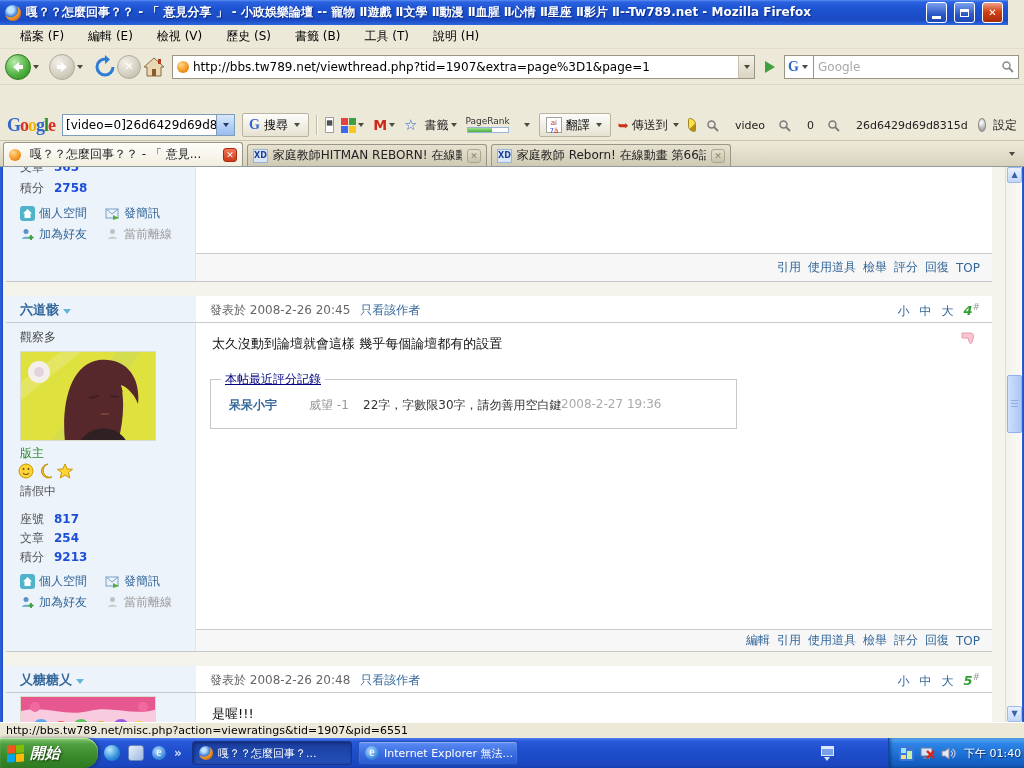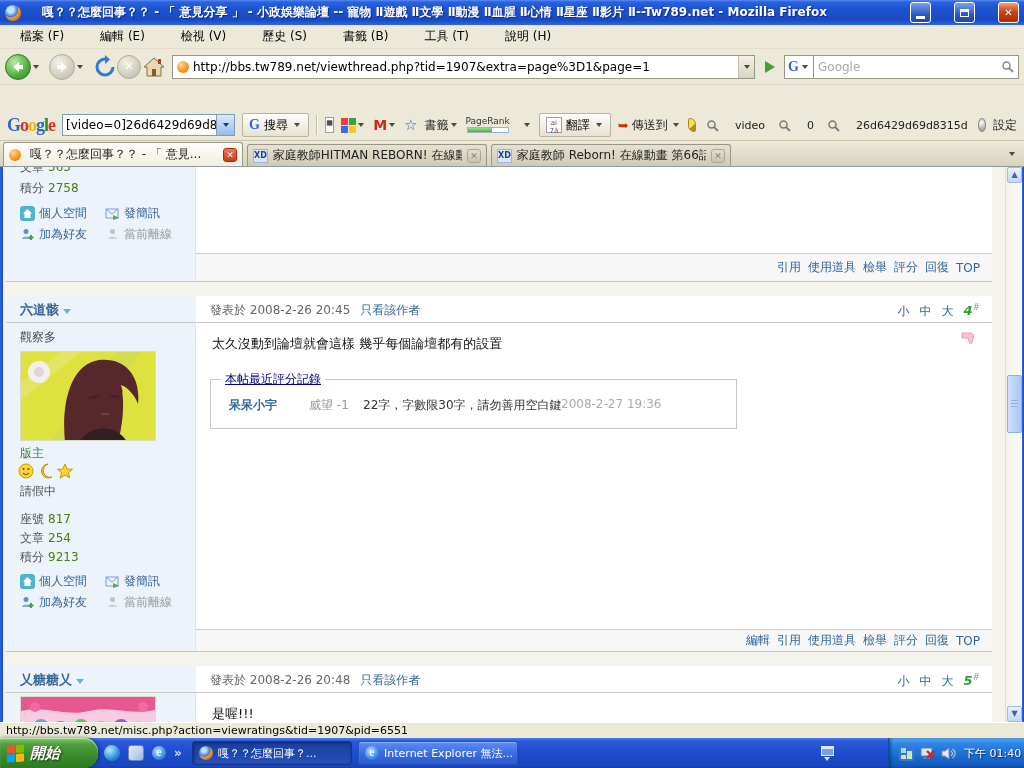--- a/index.html
+++ b/index.html
@@ -2,35 +2,35 @@
 <html><head>
 <meta charset="utf-8">
 <style>
   *{margin:0;padding:0;box-sizing:border-box}
   html,body{background:#555}
   #screen{position:relative;width:1024px;height:768px;overflow:hidden;
     font-family:"DejaVu Sans","Liberation Sans",sans-serif;font-size:12px;background:#ECE9D8}
   .abs{position:absolute}
 
   
-  .titlebar{position:absolute;top:0;left:0;right:0;height:25px;display:flex;align-items:center;gap:21px;
+  .titlebar{position:absolute;top:0;left:0;right:16px;height:25px;display:flex;align-items:center;gap:5px;
     padding:0 5px;background:linear-gradient(180deg,#5A8CF0 0%,#2B62E0 8%,#1D53D0 35%,#1A4AC2 80%,#2E66E0 100%)}
   .fficon{width:16px;height:16px;border-radius:50%;flex:0 0 16px;
     background:radial-gradient(circle at 35% 30%,#BFE4FF 0 3px,#3E78D8 7px,#F59A23 8px,#C05A10 14px)}
   .wtitle{flex:1;color:#fff;font-weight:bold;font-size:12px;white-space:nowrap;overflow:hidden;text-shadow:1px 1px 1px #0A2A8A}
   .wb{width:21px;height:21px;border:1px solid #fff;border-radius:3px;display:flex;align-items:center;justify-content:center;
     color:#fff;font-size:10px;font-weight:bold;margin-left:2px}
   .wb.blue{background:linear-gradient(180deg,#7AA0EF,#2C59C8 60%,#1E47B0)}
   .wb.red{background:linear-gradient(180deg,#F0A088,#D24215 45%,#A82A08)}
   .minbar{width:9px;height:3px;background:#fff;margin-top:10px}
   .restbox{width:9px;height:8px;border:1px solid #fff;border-top:3px solid #fff}
 
   
   .menubar{position:absolute;top:25px;left:0;right:0;height:24px;background:#ECE9D8;display:flex;align-items:center;
-    padding-left:10px;gap:16px;border-bottom:1px solid #E2DECB}
+    padding-left:10px;gap:4px;border-bottom:1px solid #E2DECB}
   .menu-item{padding:3px 10px;color:#000}
 
   
   .navbar{position:absolute;top:49px;left:0;right:0;height:36px;background:#ECE9D8;display:flex;align-items:center;padding:0 5px;border-bottom:1px solid #DCD8C6}
   .navcirc{width:26px;height:26px;border-radius:50%;display:flex;align-items:center;justify-content:center;flex:0 0 auto}
   .navcirc.back{background:radial-gradient(circle at 35% 30%,#B8ECA8,#4CAE3C 60%,#2C8A20);border:1px solid #2A7A20}
   .navcirc.gray{background:radial-gradient(circle at 35% 30%,#F2F0E8,#CFCBBC 65%,#B8B4A4);border:1px solid #B0AC9C}
   .navsp{width:8px;flex:0 0 8px}
   .caret{display:inline-block;width:0;height:0;border-left:3px solid transparent;border-right:3px solid transparent;border-top:4px solid #4A4A42;margin:0 2px;vertical-align:middle}
   .urlbar{flex:1;height:24px;background:#fff;border:1px solid #9A9687;display:flex;align-items:center;margin:0 5px;padding-left:4px}
@@ -100,21 +100,21 @@
   .phead .hleft{position:absolute;left:0;top:0;bottom:0;width:190px;background:#EDF3FB}
   .uname{position:absolute;left:14px;top:5px;font-weight:bold;font-size:13px;color:#336699}
   .uc{display:inline-block;width:0;height:0;border-left:4px solid transparent;border-right:4px solid transparent;border-top:5px solid #62B4D8;margin-left:4px}
   .hmeta{position:absolute;left:204px;top:6px;color:#666}
   .hmeta .onlya{color:#336699;margin-left:10px}
   .hsizes{position:absolute;right:12px;top:6px;display:flex;gap:10px;align-items:baseline}
   .hsizes span{color:#336699}
   .floor b{color:#2FA02F;font-size:13px;font-style:italic}
   .floor sup{color:#999;font-size:9px}
   .statline{position:absolute;left:14px;color:#555;white-space:nowrap}
-  .statline b{font-weight:normal;color:#4d7c0f;margin-left:4px}
+  .statline b{font-weight:bold;color:#1d4ed8;margin-left:10px}
   .prow{position:absolute;left:14px;display:flex;align-items:center;white-space:nowrap}
   .prow .lnk{color:#336699;margin:0 4px}
   .prow .off{color:#999;margin:0 4px}
   .ico15{width:15px;height:15px;flex:0 0 15px}
   .prow .g2{margin-left:14px;display:flex;align-items:center}
   .maincol{position:absolute;left:190px;right:0}
   .ptext{position:absolute;left:16px;top:12px;font-size:13px;color:#111}
   .pfooter{position:absolute;left:190px;right:0;bottom:0;background:#F7F7F7;border-top:1px solid #CCC;
     display:flex;align-items:center;justify-content:flex-end;gap:7px;padding-right:12px}
   .pfooter span{color:#336699}

